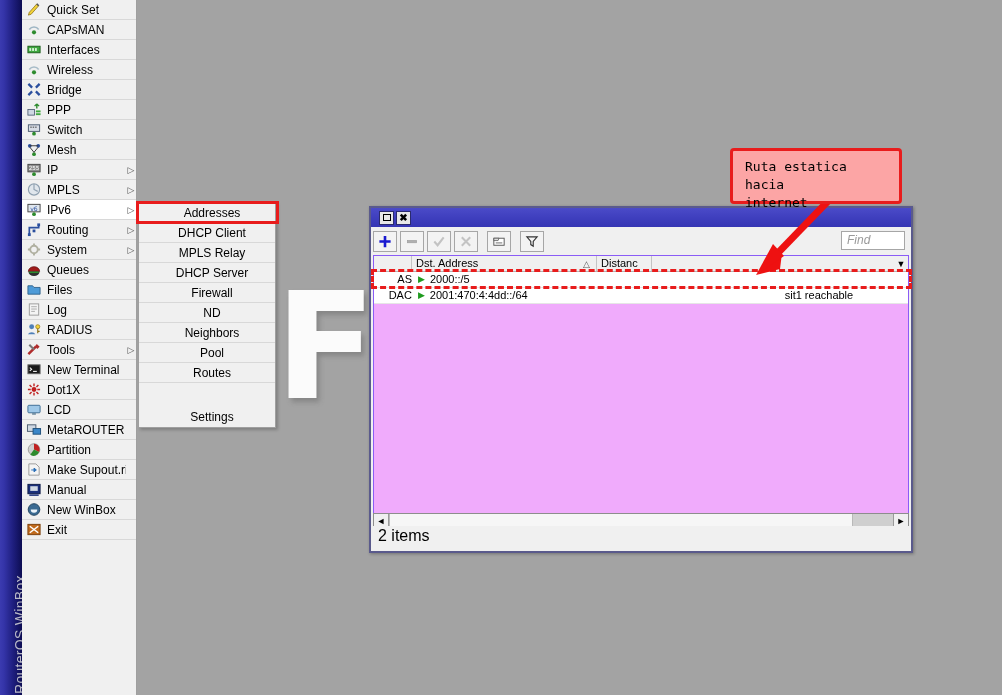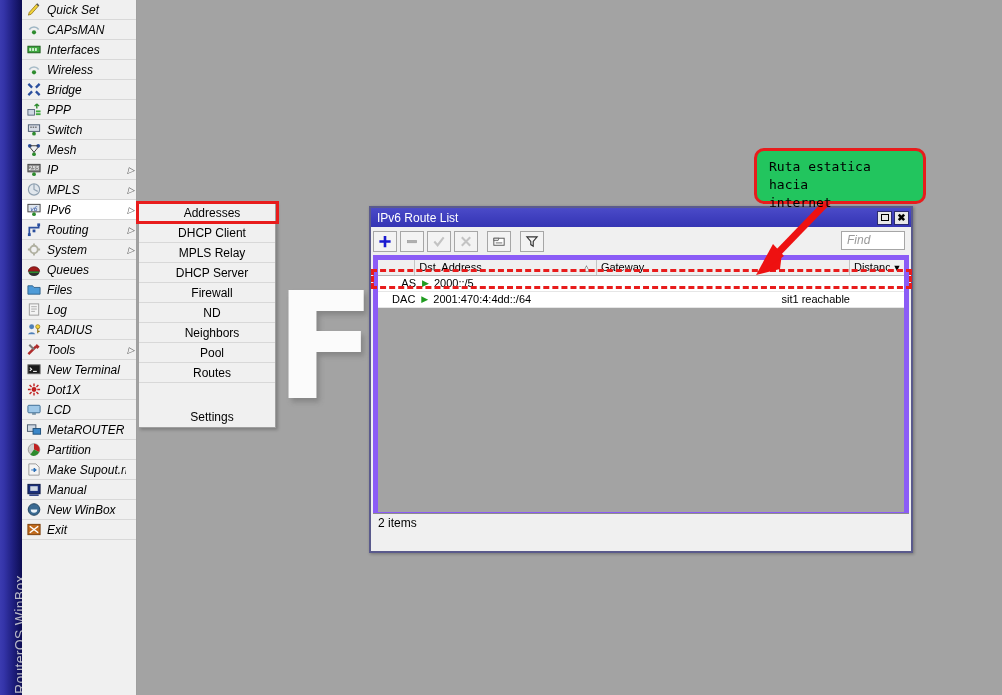--- a/index.html
+++ b/index.html
@@ -96,21 +96,20 @@
     line-height: 20px;
     border-bottom: 1px solid #d8d8d8;
     padding-left: 4px;
     display: flex;
     align-items: center;
     font-size: 12px;
     color: #000;
     background: #f0f0f0;
     box-sizing: border-box;
     white-space: nowrap;
-    font-style: italic;
   }
   .menu-item .mi-icon {
     width: 17px;
     height: 16px;
     margin-right: 4px;
     flex: 0 0 17px;
     position: relative;
   }
   .menu-item .mi-label { flex: 1 1 auto; overflow: hidden; }
   .menu-item .mi-arrow {
@@ -241,22 +240,22 @@
     line-height: 17px;
     padding-left: 5px;
   }
 
   #route-table {
     position: absolute;
     left: 2px;
     top: 47px;
     right: 2px;
     height: 262px;
-    background: #a3a3a3;
-    border: 5px solid #8b5cf6;
+    background: #f0abfc;
+    border: 1px solid #8b5cf6;
     box-sizing: border-box;
     overflow: hidden;
   }
   #route-thead {
     display: flex;
     height: 16px;
     background: #f0f0f0;
     border-bottom: 1px solid #b4b4b4;
     font-size: 11px;
     box-sizing: border-box;
@@ -343,25 +342,25 @@
     flex: 1 1 auto;
     background: #f6f6f6;
     border: 1px solid #b9b9b9;
     border-top: none; border-bottom: none;
     box-sizing: border-box;
   }
   .strack { width: 40px; background: #cfcfcf; }
   #route-status {
     position: absolute;
     left: 2px;
-    bottom: 18px;
+    bottom: 6px;
     right: 2px;
     height: 19px;
     background: #f0f0f0;
-    font-size: 12px;
+    font-size: 16px;
     line-height: 19px;
     padding-left: 5px;
     box-sizing: border-box;
   }
 
   
   #row-redbox {
     position: absolute;
     left: 371px;
     top: 269px;
@@ -371,31 +370,30 @@
     box-sizing: border-box;
     z-index: 40;
     pointer-events: none;
   }
   #callout {
     position: absolute;
     left: 730px;
     top: 148px;
     width: 172px;
     height: 56px;
-    background: #22c55e;
+    background: #fca5a5;
     border: 3px solid #e81c1c;
-    border-radius: 10px;
+    border-radius: 4px;
     box-sizing: border-box;
     z-index: 45;
     padding: 7px 10px 0 12px;
     font-family: "DejaVu Sans Mono", monospace;
     font-size: 13px;
     line-height: 18px;
     color: #000;
-    margin-left: 24px;
   }
   #callout-arrow {
     position: absolute;
     left: 740px;
     top: 195px;
     width: 110px;
     height: 90px;
     z-index: 44;
     pointer-events: none;
   }
@@ -724,21 +722,20 @@
     <div class="submenu-item">Neighbors</div>
     <div class="submenu-item">Pool</div>
     <div class="submenu-item">Routes</div>
     <div class="submenu-item">Settings</div>
   </div>
 <div id="submenu-redbox"></div>
 
 <div id="route-window">
 
   <div id="route-titlebar">
-    <span id="route-title">IPv6 Route List</span>
     <div class="titlebtn">
         <span class="sqr"></span>
       </div>
     <div class="titlebtn">
         <span>✖</span>
       </div>
   </div>
 
   <div id="route-toolbar">
     <div class="tbtn">
@@ -776,21 +773,20 @@
     <div id="find-box" placeholder="Find">Find</div>
   </div>
 
   <div id="route-table">
     <div id="route-thead">
       <div class="th col-flag"></div>
       <div class="th col-dst">
         <span>Dst. Address</span>
         <span class="sortmark">△</span>
       </div>
-      <div class="th col-gw">Gateway</div>
       <div class="th col-dist">Distanc</div>
       <div id="hdr-dropdown">▼</div>
     </div>
     <div id="route-tbody">
         <div class="trow">
           <div class="td col-flag">AS</div>
           <div class="td col-dst cell-dst">
             <span class="gtri">▶</span>
             <span>2000::/5</span>
           </div>

